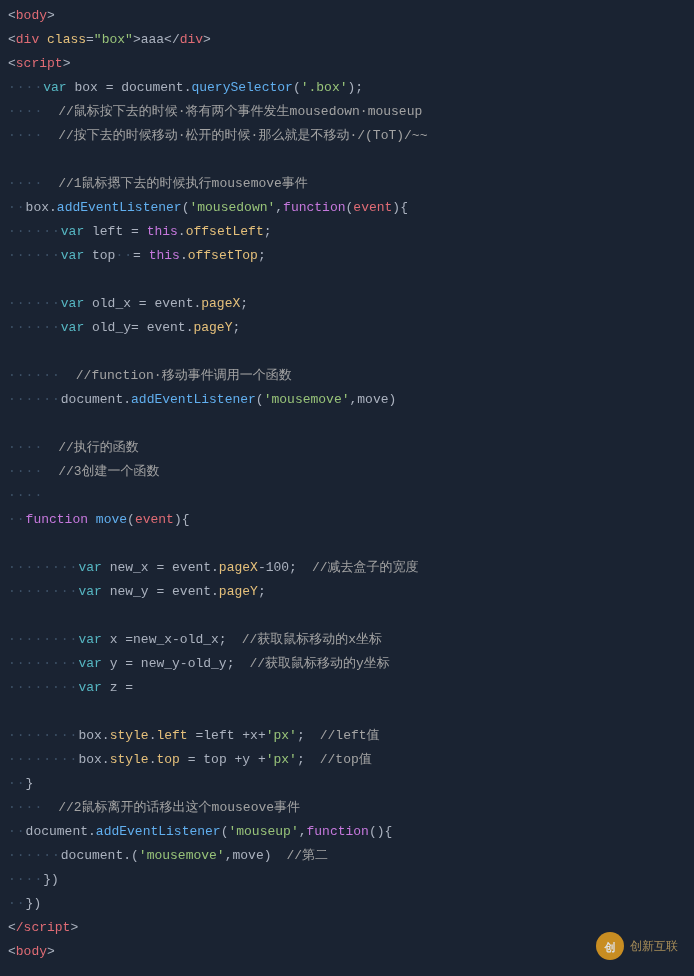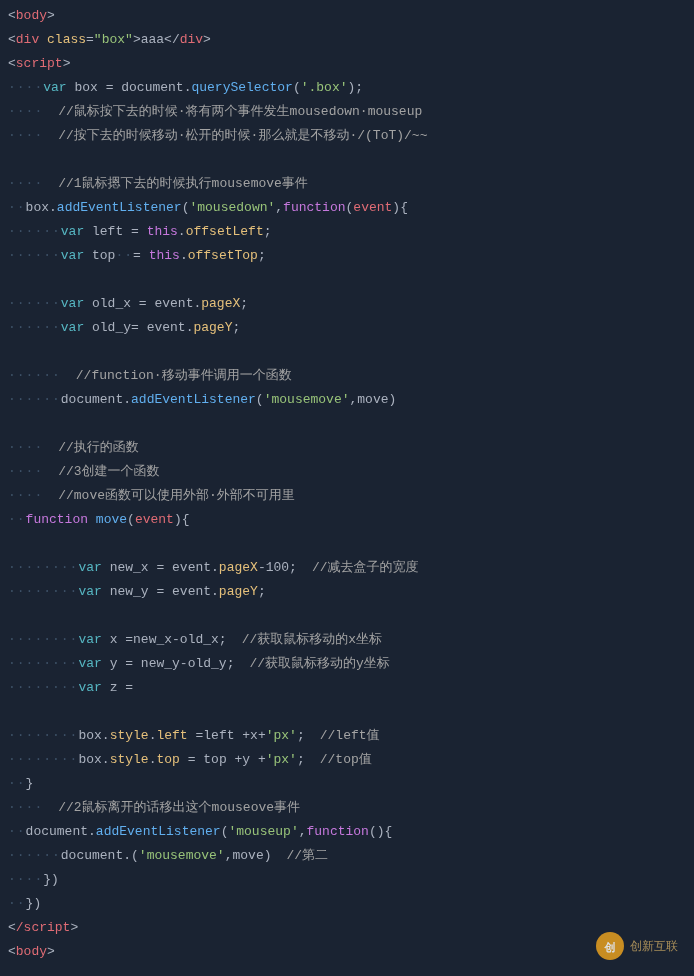--- a/index.html
+++ b/index.html
@@ -90,21 +90,21 @@
     <div class="code-line"><span class="dot-leader">······</span><span class="var-keyword">var</span><span class="identifier"> top</span><span class="dot-leader">··</span><span class="operator">=</span><span class="identifier"> </span><span class="keyword">this</span><span class="punctuation">.</span><span class="property">offsetTop</span><span class="punctuation">;</span></div>
     <div class="code-line">&nbsp;</div>
     <div class="code-line"><span class="dot-leader">······</span><span class="var-keyword">var</span><span class="identifier"> old_x = event.</span><span class="property">pageX</span><span class="punctuation">;</span></div>
     <div class="code-line"><span class="dot-leader">······</span><span class="var-keyword">var</span><span class="identifier"> old_y= event.</span><span class="property">pageY</span><span class="punctuation">;</span></div>
     <div class="code-line">&nbsp;</div>
     <div class="code-line"><span class="dot-leader">······</span><span class="comment">//function·移动事件调用一个函数</span></div>
     <div class="code-line"><span class="dot-leader">······</span><span class="identifier">document.</span><span class="method">addEventListener</span><span class="punctuation">(</span><span class="string">'mousemove'</span><span class="punctuation">,move)</span></div>
     <div class="code-line">&nbsp;</div>
     <div class="code-line"><span class="dot-leader">····</span><span class="comment">//执行的函数</span></div>
     <div class="code-line"><span class="dot-leader">····</span><span class="comment">//3创建一个函数</span></div>
-    <div class="code-line"><span class="dot-leader">····</span><span class="comment">//move函数可以使用外部·外部不可用里</span></div>
+    <div class="code-line"><span class="dot-leader">····</span></div>
     <div class="code-line"><span class="dot-leader">··</span><span class="keyword">function</span><span class="identifier"> </span><span class="func-name">move</span><span class="punctuation">(</span><span class="param">event</span><span class="punctuation">){</span></div>
     <div class="code-line">&nbsp;</div>
     <div class="code-line"><span class="dot-leader">········</span><span class="var-keyword">var</span><span class="identifier"> new_x = event.</span><span class="property">pageX</span><span class="punctuation">-100;</span><span class="comment">//减去盒子的宽度</span></div>
     <div class="code-line"><span class="dot-leader">········</span><span class="var-keyword">var</span><span class="identifier"> new_y = event.</span><span class="property">pageY</span><span class="punctuation">;</span></div>
     <div class="code-line">&nbsp;</div>
     <div class="code-line"><span class="dot-leader">········</span><span class="var-keyword">var</span><span class="identifier"> x =new_x-old_x;</span><span class="comment">//获取鼠标移动的x坐标</span></div>
     <div class="code-line"><span class="dot-leader">········</span><span class="var-keyword">var</span><span class="identifier"> y = new_y-old_y;</span><span class="comment">//获取鼠标移动的y坐标</span></div>
     <div class="code-line"><span class="dot-leader">········</span><span class="var-keyword">var</span><span class="identifier"> z =</span></div>
     <div class="code-line">&nbsp;</div>
     <div class="code-line"><span class="dot-leader">········</span><span class="identifier">box.</span><span class="property">style</span><span class="punctuation">.</span><span class="property">left</span><span class="identifier"> =left +x+</span><span class="string">'px'</span><span class="punctuation">;</span><span class="comment">//left值</span></div>

